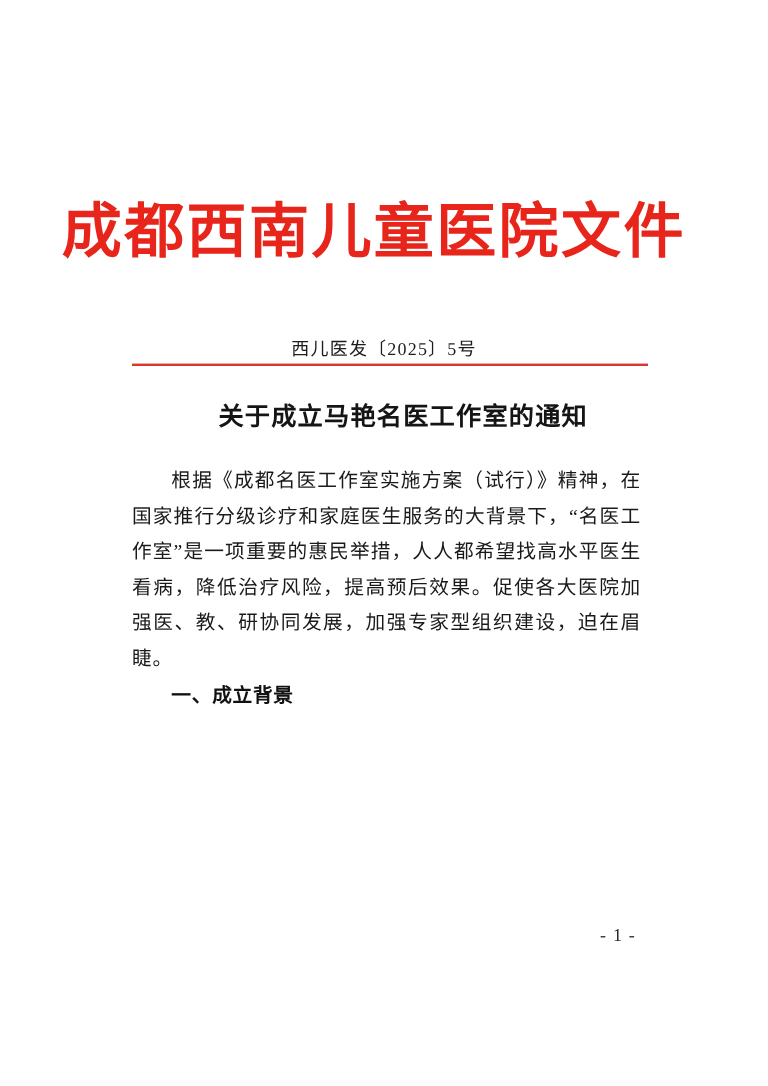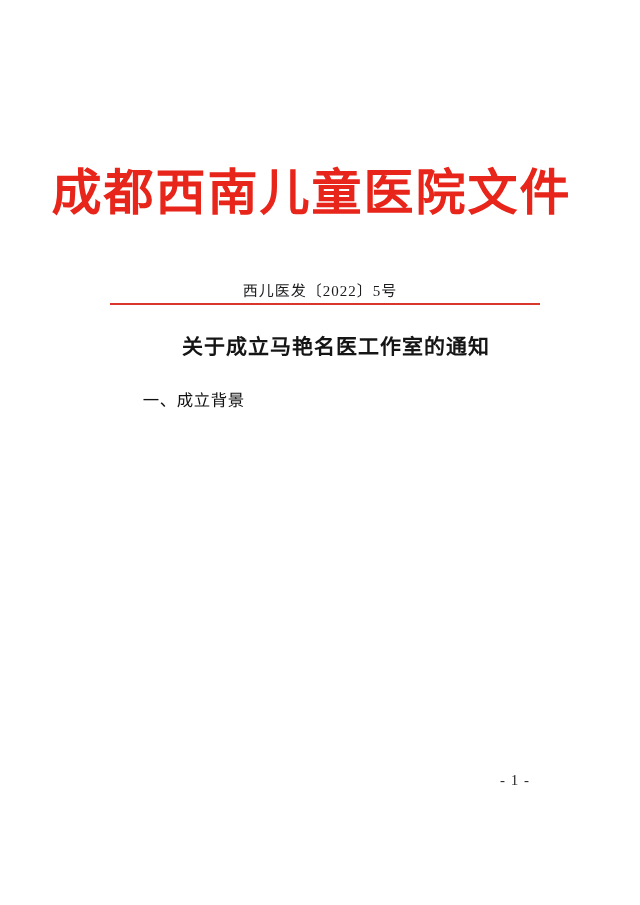--- a/index.html
+++ b/index.html
@@ -96,21 +96,21 @@
     text-justify: inter-ideograph;
     text-indent: 2em;
     letter-spacing: 0.6px;
     color: #1a1a1a;
   }
 
   .section-heading {
     margin: 0;
     font-size: 16.4px;
     line-height: 29.6px;
-    font-weight: normal;
+    font-weight: bold;
     text-indent: 2em;
     letter-spacing: 0.6px;
     color: #111111;
   }
 
   
   .page-number {
     position: absolute;
     top: 772px;
     left: 0;
@@ -127,28 +127,29 @@
 </style>
 </head>
 <body>
 
 <div class="page">
 
   <div class="masthead">
     <span class="masthead-title">成都西南儿童医院文件</span>
   </div>
 
-  <div class="doc-number">西儿医发〔2022〕5号</div>
+  <div class="doc-number">西儿医发〔2025〕5号</div>
 
   <div class="red-rule"></div>
 
   <div class="doc-title">关于成立马艳名医工作室的通知</div>
 
   <div class="body-region">
 
+    <p class="para">根据《成都名医工作室实施方案（试行）》精神，在国家推行分级诊疗和家庭医生服务的大背景下，“名医工作室”是一项重要的惠民举措，人人都希望找高水平医生看病，降低治疗风险，提高预后效果。促使各大医院加强医、教、研协同发展，加强专家型组织建设，迫在眉睫。</p>
 
     <p class="section-heading">一、成立背景</p>
 
 
   </div>
 
   <div class="page-number">
     <span class="pn-inner">- 1 -</span>
   </div>
 

